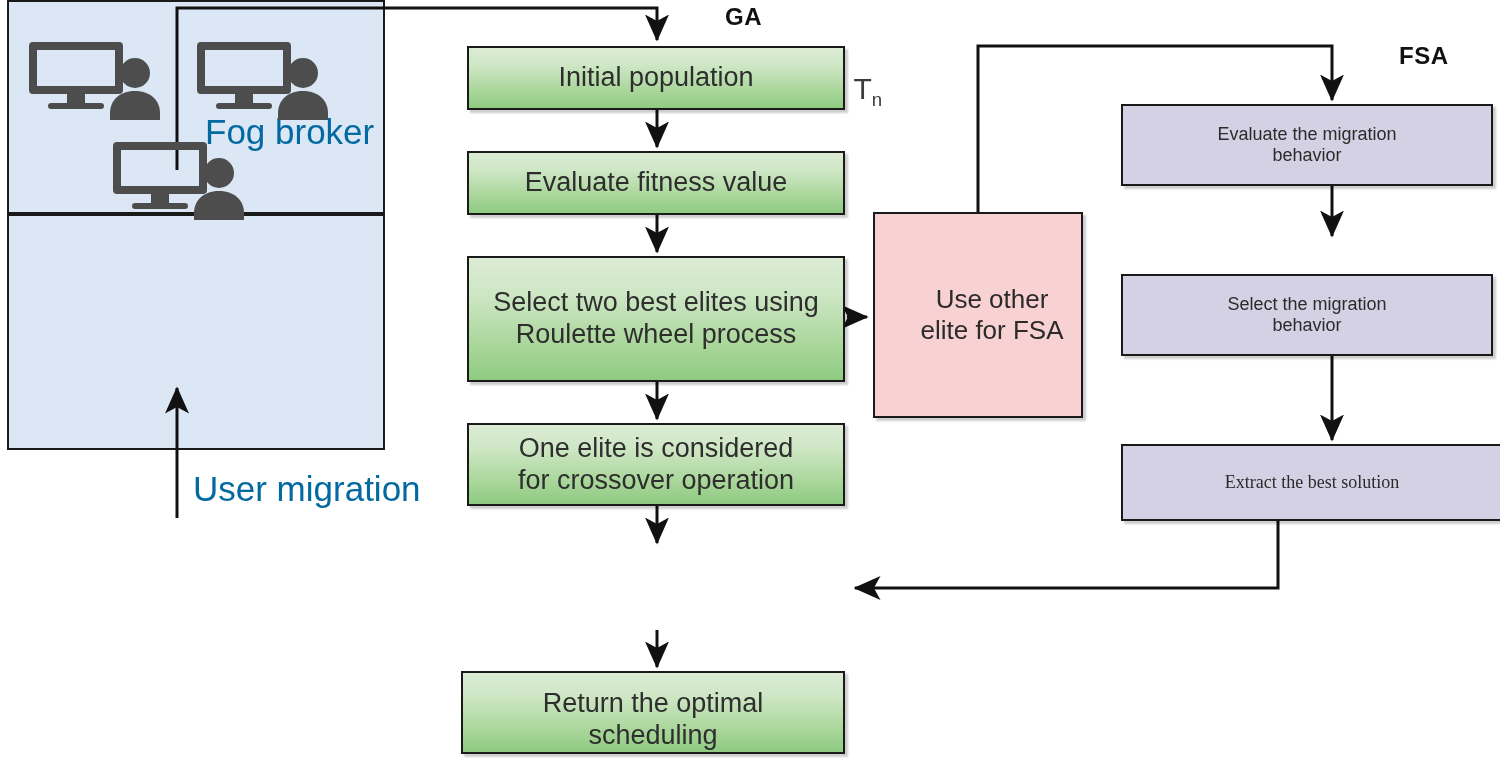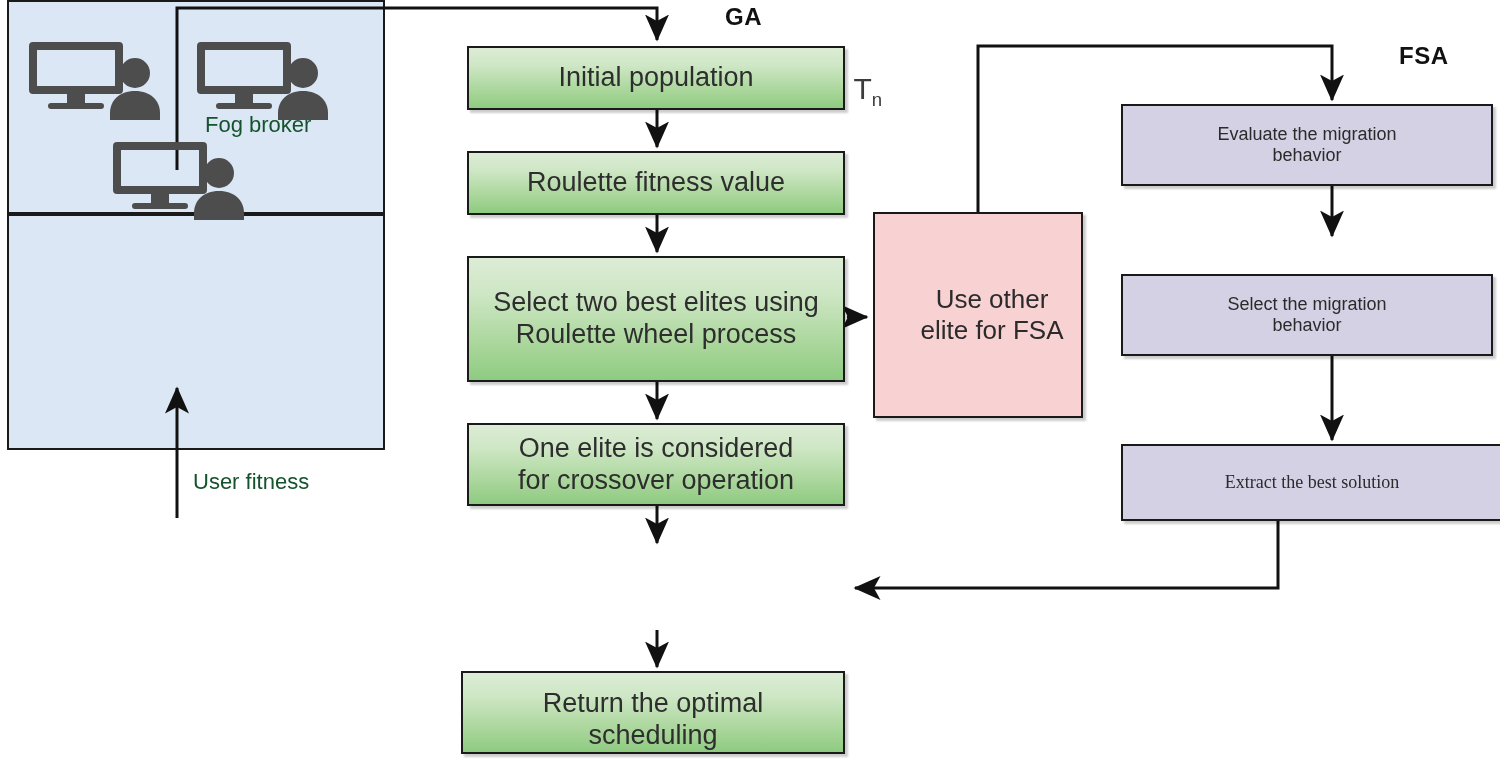--- a/index.html
+++ b/index.html
@@ -71,22 +71,22 @@
   }
   .section-label {
     position: absolute;
     font-weight: bold;
     font-size: 24px;
     color: #111111;
     letter-spacing: 0.5px;
   }
   .plain-label {
     position: absolute;
-    font-size: 22px;
-    color: #14532d;
+    font-size: 35px;
+    color: #0369a1;
     white-space: nowrap;
   }
   .tasks-expr {
     position: absolute;
     width: 100%;
     text-align: center;
     font-size: 30px;
     color: #3c3c3c;
   }
   .tasks-expr sub {
@@ -143,21 +143,21 @@
 
   <div class="plain-label" style="left:198px; top:112px;">Fog broker</div>
 
   <div class="blue-node" style="left:6px; top:170px; width:374px; height:210px;">
     <div class="tasks-expr" style="top:72px;">
       <span>T<sub>1</sub>, T<sub>2</sub>, T<sub>3</sub>, ........, T<sub>n</sub></span>
     </div>
     <div class="tasks-caption" style="top:155px;">Tasks</div>
   </div>
 
-  <div class="plain-label" style="left:186px; top:469px;">User fitness</div>
+  <div class="plain-label" style="left:186px; top:469px;">User migration</div>
 
   <div class="blue-node" style="left:6px; top:518px; width:374px; height:232px;">
 
     <svg class="user-icon" style="left:22px; top:40px;" width="132" height="82" viewBox="0 0 132 82" xmlns="http://www.w3.org/2000/svg">
       <g fill="#4d4d4d">
         <path d="M4,2 h86 a4,4 0 0 1 4,4 v44 a4,4 0 0 1 -4,4 h-86 a4,4 0 0 1 -4,-4 v-44 a4,4 0 0 1 4,-4 z
                  M8,10 v36 h78 v-36 z"></path>
         <path d="M38,54 h18 v9 h16 a3,3 0 0 1 0,6 h-50 a3,3 0 0 1 0,-6 h16 z"></path>
         <circle cx="106" cy="33" r="15"></circle>
         <path d="M106,51 c16,0 25,10 25,22 v7 h-50 v-7 c0,-12 9,-22 25,-22 z"></path>
@@ -181,21 +181,21 @@
         <path d="M106,51 c16,0 25,10 25,22 v7 h-50 v-7 c0,-12 9,-22 25,-22 z"></path>
       </g>
     </svg>
   </div>
 
   <div class="node ga-node" style="left:460px; top:46px; width:378px; height:64px;">
     <span class="txt">Initial population</span>
   </div>
 
   <div class="node ga-node" style="left:460px; top:151px; width:378px; height:64px;">
-    <span class="txt">Roulette fitness value</span>
+    <span class="txt">Evaluate fitness value</span>
   </div>
 
   <div class="node ga-node" style="left:460px; top:423px; width:378px; height:83px;">
     <span class="txt">One elite is considered
 for crossover operation</span>
   </div>
 
   <div class="node ga-node" style="left:460px; top:256px; width:378px; height:126px;">
     <span class="txt">Select two best elites using
 Roulette wheel process</span>

